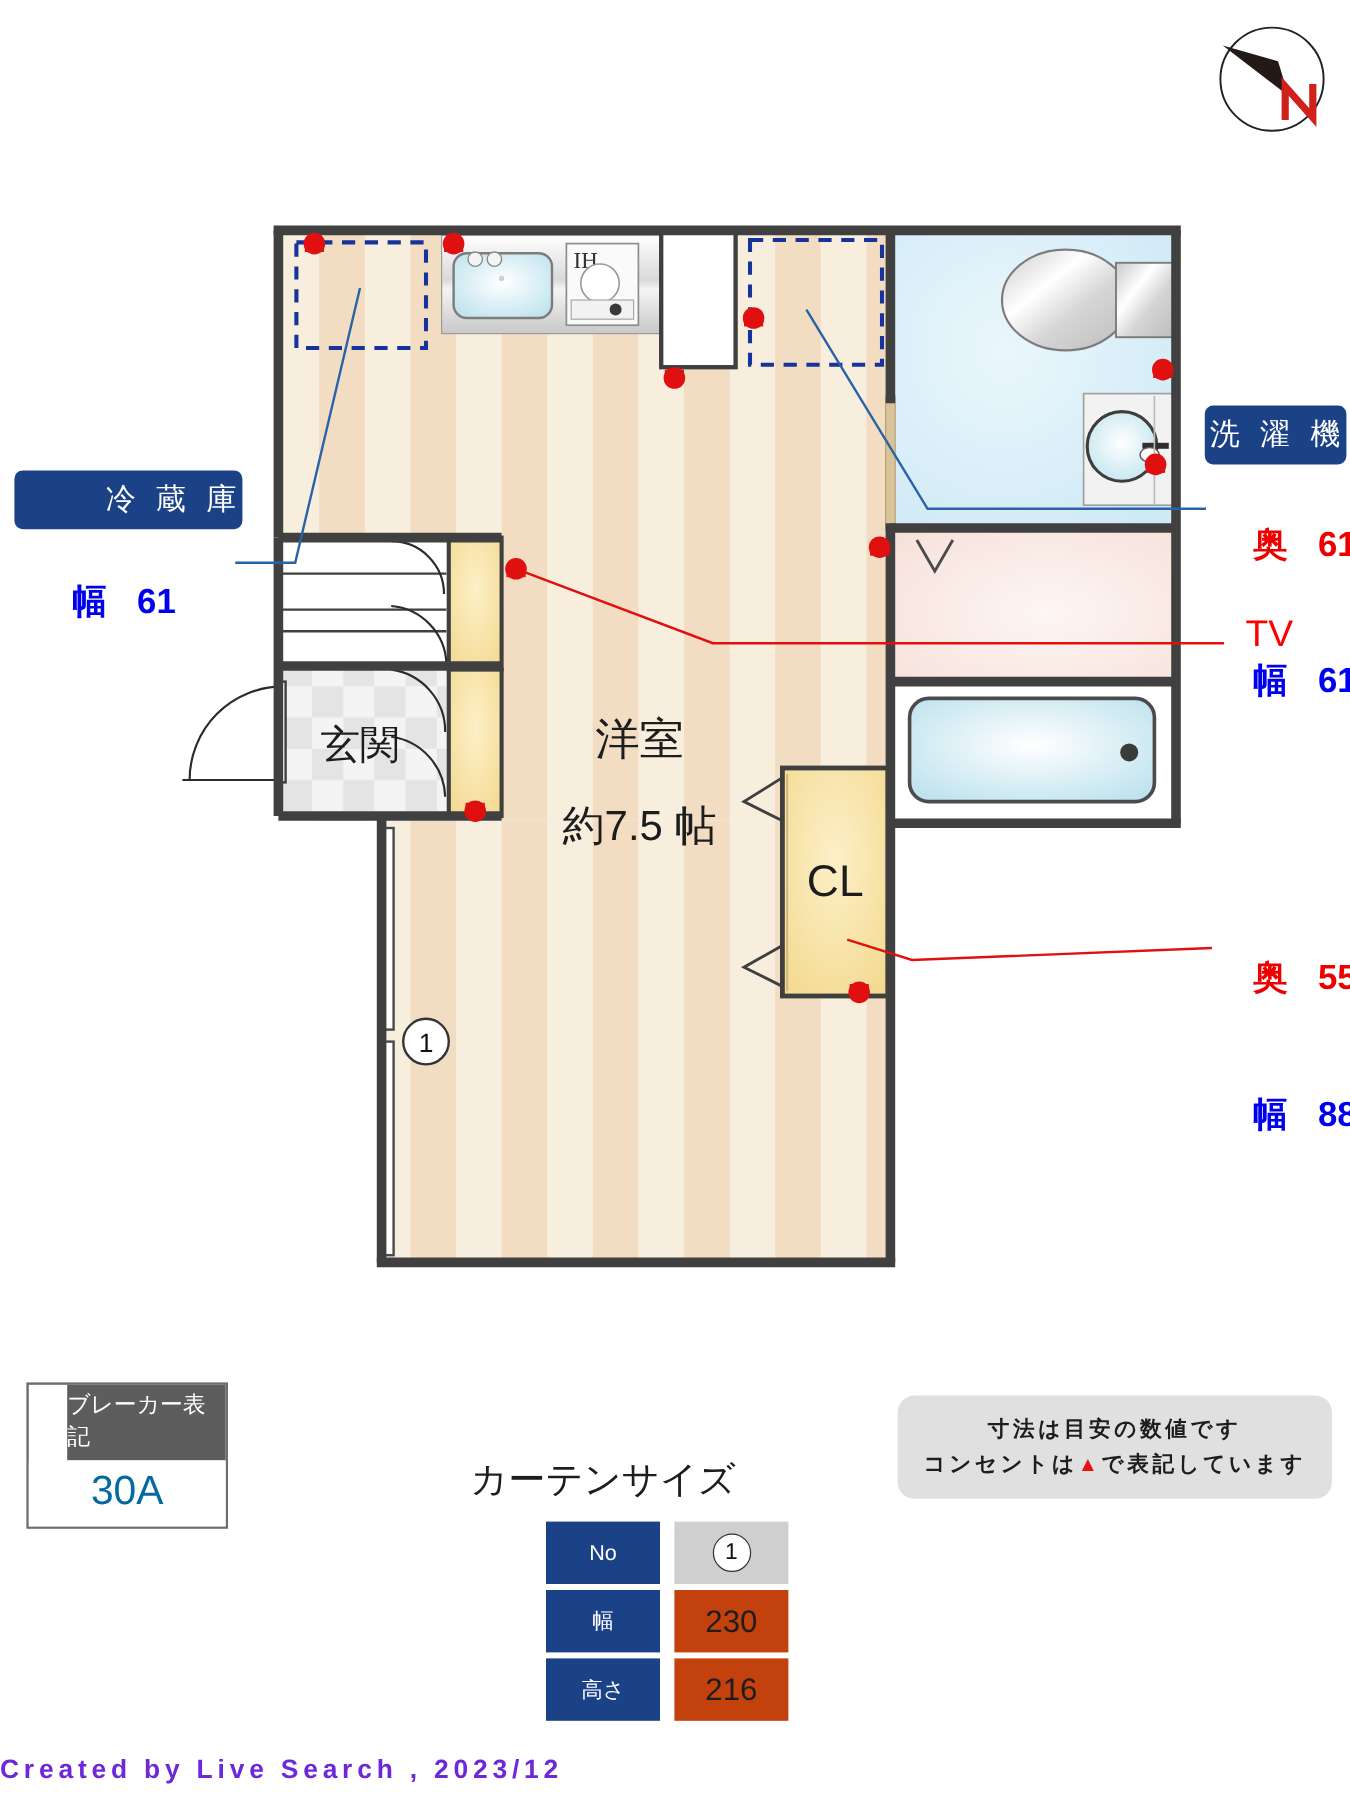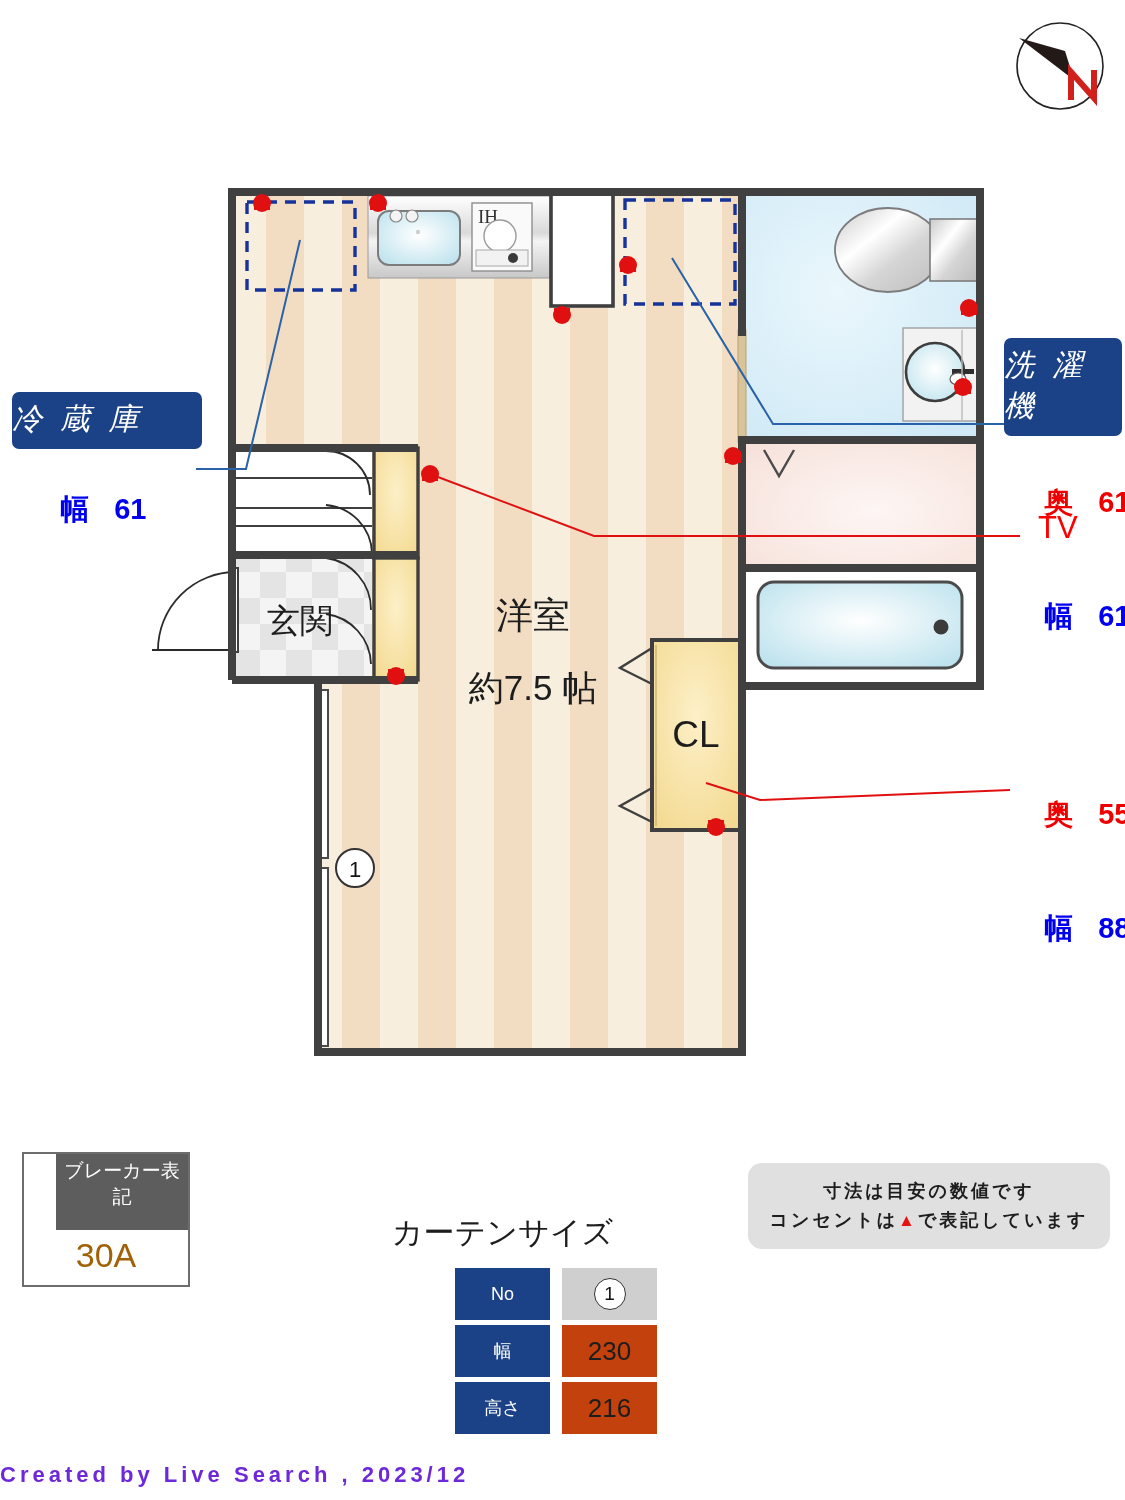--- a/index.html
+++ b/index.html
@@ -7,37 +7,37 @@
     width:1125px;height:1500px;background:#ffffff;
     font-family:"Liberation Sans","DejaVu Sans",sans-serif;
     position:relative;overflow:hidden;
   }
   .abs{position:absolute;}
   
   #compass{left:1008px;top:14px;width:104px;height:104px;}
   
   .chip{
     background:#1b4287;color:#fff;border-radius:7px;
-    font-size:30px;letter-spacing:5px;text-align:left;
-    padding:7px 0 9px 0;font-weight:500;font-style:italic;
+    font-size:25px;letter-spacing:5px;text-align:right;
+    padding:7px 0 9px 0;font-weight:500;
   }
   .dimrow{font-size:29px;font-weight:700;white-space:pre;}
   .dim-oku{color:#ee0000;}
   .dim-haba{color:#0000ee;}
   .dim-key{display:inline-block;width:54px;}
   
   #plan{left:0;top:0;width:1125px;height:1100px;}
   
   #breaker{left:22px;top:1152px;width:168px;border:2px solid #6d6d6d;box-sizing:border-box;}
   #breaker .bk-head{
-    background:#5d5d5d;color:#fff;font-size:19px;text-align:center;
-    padding:4px 0 20px 0;letter-spacing:0px;margin-left:32px;
+    background:#5d5d5d;color:#fff;font-size:19px;text-align:left;
+    padding:4px 0 7px 0;letter-spacing:0px;margin-left:32px;
   }
   #breaker .bk-val{
-    background:#fff;color:#a16207;font-size:34px;text-align:center;
+    background:#fff;color:#0369a1;font-size:34px;text-align:center;
     padding:6px 0 10px 0;font-weight:400;
   }
   
   #note{
     left:748px;top:1163px;width:362px;background:#e0e0e0;border-radius:14px;
     padding:14px 0 14px 0;box-sizing:border-box;
   }
   #note div{
     font-size:18px;color:#1d1d1d;letter-spacing:3px;text-align:center;
     line-height:29px;font-weight:700;

